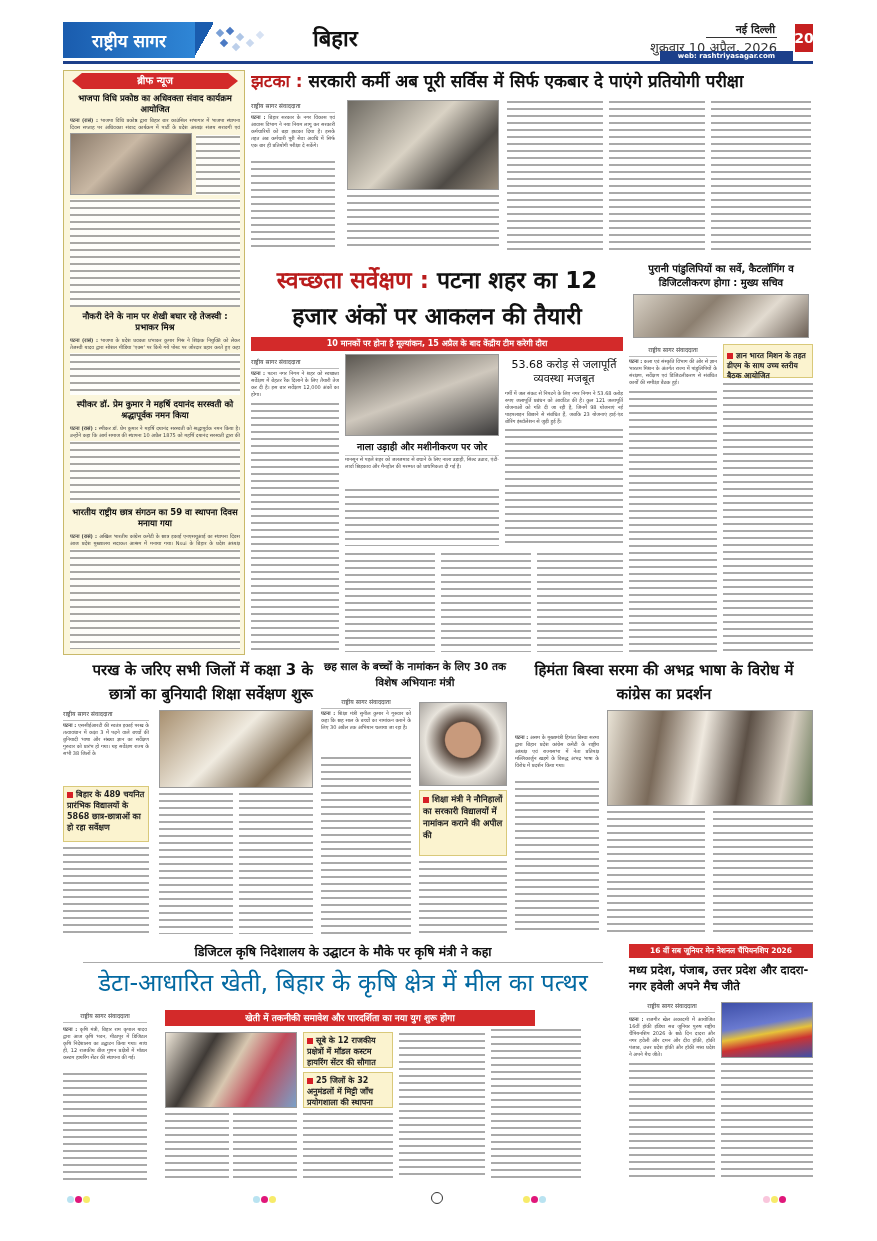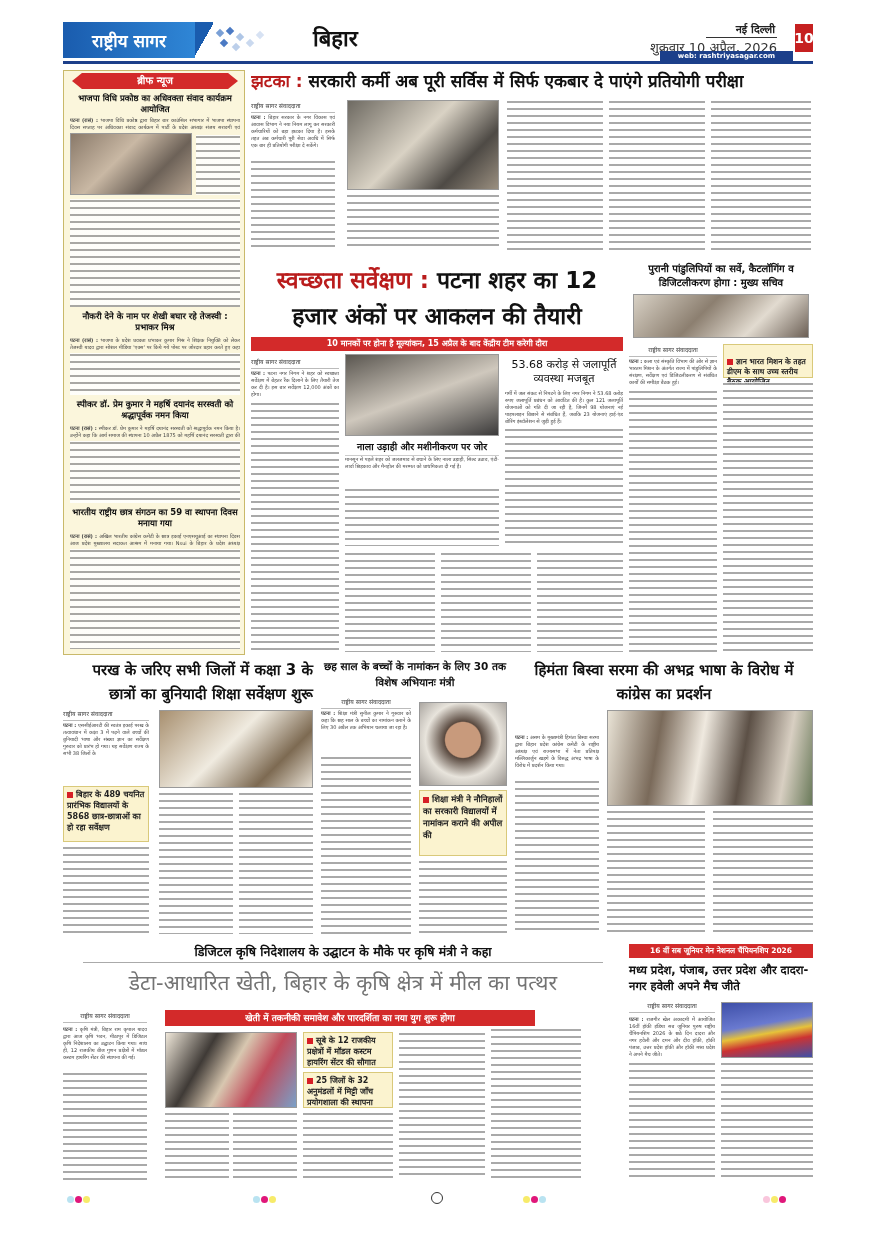--- a/index.html
+++ b/index.html
@@ -50,21 +50,21 @@
         <i style="left:24px;top:8px;opacity:.6"></i>
         <i style="left:8px;top:14px;background:#4b7ac4"></i>
         <i style="left:20px;top:18px;opacity:.5"></i>
         <i style="left:34px;top:14px;opacity:.4"></i>
         <i style="left:44px;top:6px;opacity:.3"></i>
     </div>
     <div class="section">बिहार</div>
     <div class="city">नई दिल्ली</div>
     <div class="date">शुक्रवार 10 अप्रैल, 2026</div>
     <div class="web">web: rashtriyasagar.com</div>
-    <div class="pgnum">10</div>
+    <div class="pgnum">20</div>
   </div>
 
   <div class="brief">
     <div class="brief-head">ब्रीफ न्यूज</div>
 
     <div class="abs bh" style="left:6px;top:22px;width:170px">भाजपा विधि प्रकोष्ठ का अधिवक्ता संवाद कार्यक्रम आयोजित</div>
     <div class="abs txt" style="left:6px;top:46px;width:170px;height:14px"><b>पटना (रासं) :</b> <span>भाजपा विधि प्रकोष्ठ द्वारा बिहार बार काउंसिल सभागार में भाजपा स्थापना दिवस सप्ताह पर अधिवक्ता संवाद कार्यक्रम में पार्टी के प्रदेश अध्यक्ष संजय सरावगी एवं सहकारिता, पर्यावरण एवं वन मंत्री प्रमोद चंद्रवंशी उपस्थित रहे।</span></div>
     <div class="abs photo" style="left:6px;top:62px;width:122px;height:62px"></div>
     <div class="abs lines" style="left:132px;top:64px;width:44px;height:60px"></div>
     <div class="abs lines" style="left:6px;top:128px;width:170px;height:108px"></div>
@@ -111,21 +111,21 @@
     <div class="abs lines" style="left:190px;top:290px;width:90px;height:100px"></div>
     <div class="abs lines" style="left:286px;top:290px;width:86px;height:100px"></div>
   </div>
 
   <div class="abs" style="left:566px;top:244px;width:184px;height:392px">
     <div class="abs hl-black" style="left:0;top:0;width:184px;font-size:10px;line-height:14px;text-align:center">पुरानी पांडुलिपियों का सर्वे, कैटलॉगिंग व डिजिटलीकरण होगा : मुख्य सचिव</div>
     <div class="abs photo" style="left:4px;top:32px;width:176px;height:44px;background:linear-gradient(135deg,#d8d1c5,#8c7f70 40%,#e2dbd0 70%,#6b5f55)"></div>
     <div class="abs byline" style="left:0;top:84px;width:88px;text-align:center">राष्ट्रीय सागर संवाददाता</div>
     <div class="abs txt" style="left:0;top:96px;width:88px;height:28px"><b>पटना :</b> <span>कला एवं संस्कृति विभाग की ओर से ज्ञान भारतम मिशन के अंतर्गत राज्य में पांडुलिपियों के संरक्षण, सर्वेक्षण एवं डिजिटलीकरण से संबंधित कार्यों की समीक्षा बैठक हुई।</span></div>
     <div class="abs lines" style="left:0;top:128px;width:88px;height:262px"></div>
-    <div class="abs box-cream" style="left:94px;top:82px;width:90px;height:34px;font-size:7.5px;line-height:10px;padding:12px 3px;font-weight:bold;color:#222"><span class="bullet"></span><span>ज्ञान भारत मिशन के तहत डीएम के साथ उच्च स्तरीय बैठक आयोजित</span></div>
+    <div class="abs box-cream" style="left:94px;top:82px;width:90px;height:34px;font-size:7.5px;line-height:10px;padding:6px 3px;font-weight:bold;color:#222"><span class="bullet"></span><span>ज्ञान भारत मिशन के तहत डीएम के साथ उच्च स्तरीय बैठक आयोजित</span></div>
     <div class="abs lines" style="left:94px;top:120px;width:90px;height:270px"></div>
   </div>
 
   <div class="abs" style="left:0;top:640px;width:250px;height:278px">
     <div class="abs hl-black" style="left:0;top:0;width:250px;font-size:15px;line-height:24px;text-align:right">परख के जरिए सभी जिलों में कक्षा 3 के छात्रों का बुनियादी शिक्षा सर्वेक्षण शुरू</div>
     <div class="abs byline" style="left:0;top:52px;width:86px">राष्ट्रीय सागर संवाददाता</div>
     <div class="abs txt" style="left:0;top:64px;width:86px;height:60px"><b>पटना :</b> <span>एससीईआरटी की स्वतंत्र इकाई परख के तत्वावधान में कक्षा 3 में पढ़ने वाले बच्चों की बुनियादी भाषा और संख्या ज्ञान का सर्वेक्षण गुरुवार को प्रारंभ हो गया। यह सर्वेक्षण राज्य के सभी 38 जिलों के</span></div>
     <div class="abs box-cream" style="left:0;top:128px;width:86px;height:56px;font-size:8px;line-height:11px;padding:2px 3px;font-weight:bold;color:#222"><span class="bullet"></span><span>बिहार के 489 चयनित प्रारंभिक विद्यालयों के 5868 छात्र-छात्राओं का हो रहा सर्वेक्षण</span></div>
     <div class="abs lines" style="left:0;top:188px;width:86px;height:88px"></div>
     <div class="abs photo" style="left:96px;top:52px;width:154px;height:78px;background:linear-gradient(135deg,#a89070,#f0ebe0 45%,#7d6a52 75%,#e9e2d6)"></div>
@@ -147,21 +147,21 @@
     <div class="abs hl-black" style="left:0;top:0;width:298px;font-size:15px;line-height:24px;text-align:center">हिमंता बिस्वा सरमा की अभद्र भाषा के विरोध में कांग्रेस का प्रदर्शन</div>
     <div class="abs txt" style="left:0;top:76px;width:84px;height:42px"><b>पटना :</b> <span>असम के मुख्यमंत्री हिमंता बिस्वा सरमा द्वारा बिहार प्रदेश कांग्रेस कमेटी के राष्ट्रीय अध्यक्ष एवं राज्यसभा में नेता प्रतिपक्ष मल्लिकार्जुन खड़गे के विरुद्ध अभद्र भाषा के विरोध में प्रदर्शन किया गया।</span></div>
     <div class="abs lines" style="left:0;top:122px;width:84px;height:154px"></div>
     <div class="abs photo" style="left:92px;top:52px;width:206px;height:96px;background:linear-gradient(100deg,#e9e3d6,#7a6a5a 25%,#efe9df 45%,#5c5046 65%,#d8cfc2 85%,#6a7a5a)"></div>
     <div class="abs lines" style="left:92px;top:152px;width:98px;height:124px"></div>
     <div class="abs lines" style="left:198px;top:152px;width:100px;height:124px"></div>
   </div>
 
   <div class="abs" style="left:0;top:924px;width:560px;height:240px">
     <div class="abs hl-black" style="left:20px;top:0;width:520px;font-size:12.5px;line-height:20px;text-align:center;border-bottom:1px solid #aaa">डिजिटल कृषि निदेशालय के उद्घाटन के मौके पर कृषि मंत्री ने कहा</div>
-    <div class="abs hl-black" style="left:0;top:24px;width:560px;font-size:21px;line-height:34px;text-align:center;font-weight:normal;color:#737373;white-space:nowrap;overflow:hidden">डेटा-आधारित खेती, बिहार के कृषि क्षेत्र में मील का पत्थर</div>
+    <div class="abs hl-black" style="left:0;top:24px;width:560px;font-size:24px;line-height:34px;text-align:center;font-weight:normal;color:#0369a1;white-space:nowrap;overflow:hidden">डेटा-आधारित खेती, बिहार के कृषि क्षेत्र में मील का पत्थर</div>
     <div class="abs byline" style="left:0;top:70px;width:84px;text-align:center">राष्ट्रीय सागर संवाददाता</div>
     <div class="abs txt" style="left:0;top:84px;width:84px;height:42px"><b>पटना :</b> <span>कृषि मंत्री, बिहार राम कृपाल यादव द्वारा आज कृषि भवन, मीठापुर में डिजिटल कृषि निदेशालय का उद्घाटन किया गया। साथ ही, 12 राजकीय बीज गुणन प्रक्षेत्रों में मॉडल कस्टम हायरिंग सेंटर की स्थापना की गई।</span></div>
     <div class="abs lines" style="left:0;top:130px;width:84px;height:108px"></div>
     <div class="abs redbar" style="left:102px;top:68px;width:370px;height:16px;font-size:9px;line-height:16px">खेती में तकनीकी समावेश और पारदर्शिता का नया युग शुरू होगा</div>
     <div class="abs photo" style="left:102px;top:90px;width:132px;height:76px;background:linear-gradient(120deg,#efe7d9,#3f3a36 30%,#d8c7b0 50%,#c04a5a 70%,#7aa0c8)"></div>
     <div class="abs box-cream" style="left:240px;top:90px;width:90px;height:36px;font-size:8px;line-height:11px;padding:2px 3px;color:#222;font-weight:bold"><span class="bullet"></span><span>सूबे के 12 राजकीय प्रक्षेत्रों में मॉडल कस्टम हायरिंग सेंटर की सौगात</span></div>
     <div class="abs box-cream" style="left:240px;top:130px;width:90px;height:36px;font-size:8px;line-height:11px;padding:2px 3px;color:#222;font-weight:bold"><span class="bullet"></span><span>25 जिलों के 32 अनुमंडलों में मिट्टी जाँच प्रयोगशाला की स्थापना</span></div>
     <div class="abs lines" style="left:102px;top:170px;width:64px;height:68px"></div>
     <div class="abs lines" style="left:170px;top:170px;width:64px;height:68px"></div>
     <div class="abs lines" style="left:240px;top:170px;width:90px;height:68px"></div>

